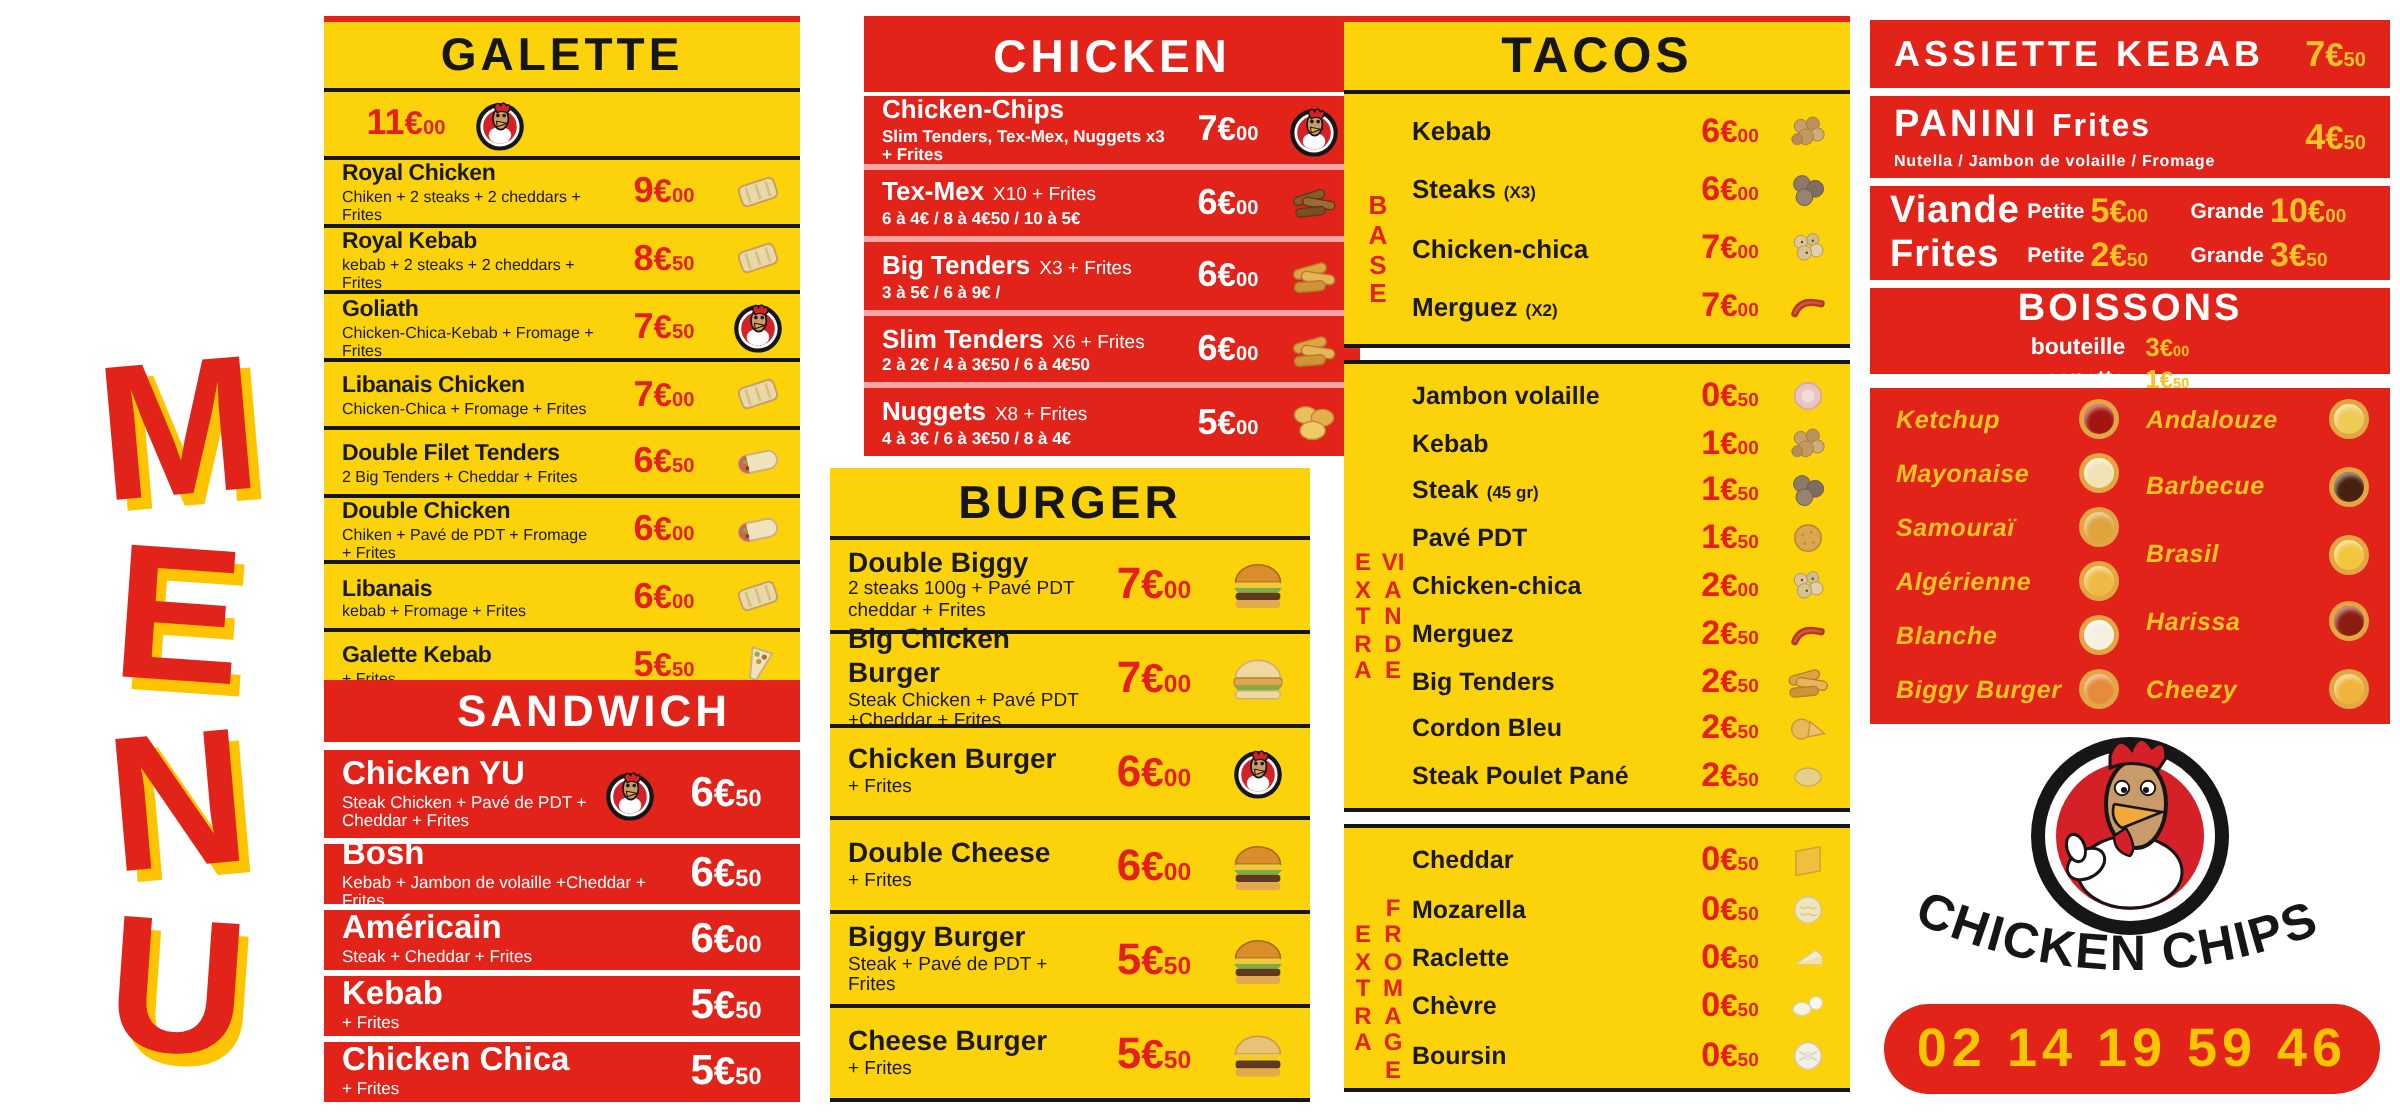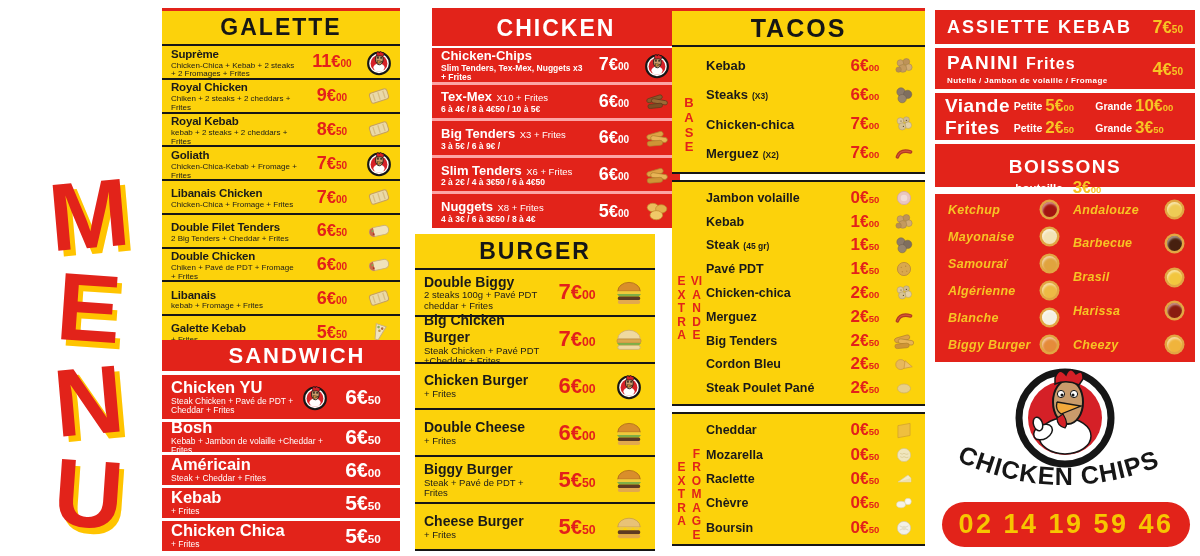--- a/index.html
+++ b/index.html
@@ -106,26 +106,26 @@
   #panini{top:48px;height:41px;justify-content:center;padding:2px 12px;position:relative;}
   #panini .t1{font-size:19px;font-weight:bold;letter-spacing:1.5px;}
   #panini .t2{font-size:16px;font-weight:bold;margin-left:7px;letter-spacing:1px;}
   #panini .pdesc{font-size:8px;font-weight:bold;letter-spacing:.4px;margin-top:2px;}
   #panini .price{position:absolute;right:12px;top:50%;transform:translateY(-50%);font-size:18px;}
   #vf{top:93px;height:47px;justify-content:space-around;padding:2px 10px;}
   .vf-row{display:flex;align-items:center;}
   .vf-row .vfname{width:76px;font-size:19px;font-weight:bold;letter-spacing:.5px;}
   .vf-row .szlab{font-size:10.5px;font-weight:bold;margin-right:3px;}
   .vf-row .price{font-size:17px;width:50px;text-align:left;}
-  #boissons{top:144px;height:43px;align-items:center;padding:12px 12px;}
+  #boissons{top:144px;height:43px;align-items:center;padding:0 12px;}
   #boissons .ttl{flex:1;font-size:19px;font-weight:bold;letter-spacing:1.5px;}
   .bo-col{display:flex;flex-direction:column;gap:1px;}
   .bo-row{display:flex;align-items:center;justify-content:flex-end;gap:10px;}
   .bo-row .blab{font-size:11.5px;font-weight:bold;}
-  .bo-row .price{font-size:17px;width:42px;text-align:left;}
+  .bo-row .price{font-size:13px;width:42px;text-align:left;}
   #sauces{top:194px;height:168px;}
   #sauces .hdr{height:37px;justify-content:flex-start;padding-left:14px;border-bottom:2.5px solid #fff;}
   #sauces .s-ttl{font-size:19px;letter-spacing:2px;}
   #sauces .s-note{font-size:11.5px;font-weight:normal;letter-spacing:.5px;margin-left:14px;}
   .s-cols{flex:1;display:flex;gap:16px;padding:8px 13px 10px 13px;}
   .s-col{flex:1;display:flex;flex-direction:column;justify-content:space-between;font-style:italic;}
   .s-row{display:flex;align-items:center;justify-content:space-between;}
   .s-name{font-size:12.5px;font-weight:bold;color:var(--gold);letter-spacing:.3px;}
   .cup{width:15px;height:15px;border-radius:50%;background:var(--cup,#E8B84B);
        box-shadow:0 0 0 2.5px #E2A643, inset 1px 2px 2px rgba(255,255,255,.5);}
@@ -151,24 +151,20 @@
 
       <span class="menu-letter">U</span>
 
   </div>
 
   <section class="block theme-yel" id="galette">
     <div class="hdr">GALETTE</div>
     <div class="rows">
 
         <div class="row">
-          <div class="nm">
-            <div class="nameline"><span class="name">Suprème</span></div>
-            <div class="desc">Chicken-Chica + Kebab + 2 steaks + 2 Fromages + Frites</div>
-          </div>
           <span class="price"><span class="pe">11</span><span class="ps">€</span><span class="pc">00</span></span>
           <span class="icon">
             <svg width="28" height="28" viewBox="0 0 40 40">
               <circle cx="20" cy="22" r="15.5" fill="#fff" stroke="#161616" stroke-width="3"></circle>
               <circle cx="20" cy="22" r="12" fill="#D52027"></circle>
               <ellipse cx="20" cy="28" rx="8" ry="6" fill="#fff"></ellipse>
               <ellipse cx="20.5" cy="16" rx="5.5" ry="8" fill="#C99B6B" stroke="#161616" stroke-width="1.2"></ellipse>
               <path d="M16 8 q2 -5 4.5 -1 q2 -4 4 0 q3 -2 2.5 3 l-2 2 q-4 -2 -7 0 z" fill="#D52027" stroke="#161616" stroke-width="1"></path>
               <circle cx="18.5" cy="14" r="1.3" fill="#161616"></circle>
               <circle cx="23" cy="14" r="1.3" fill="#161616"></circle>

